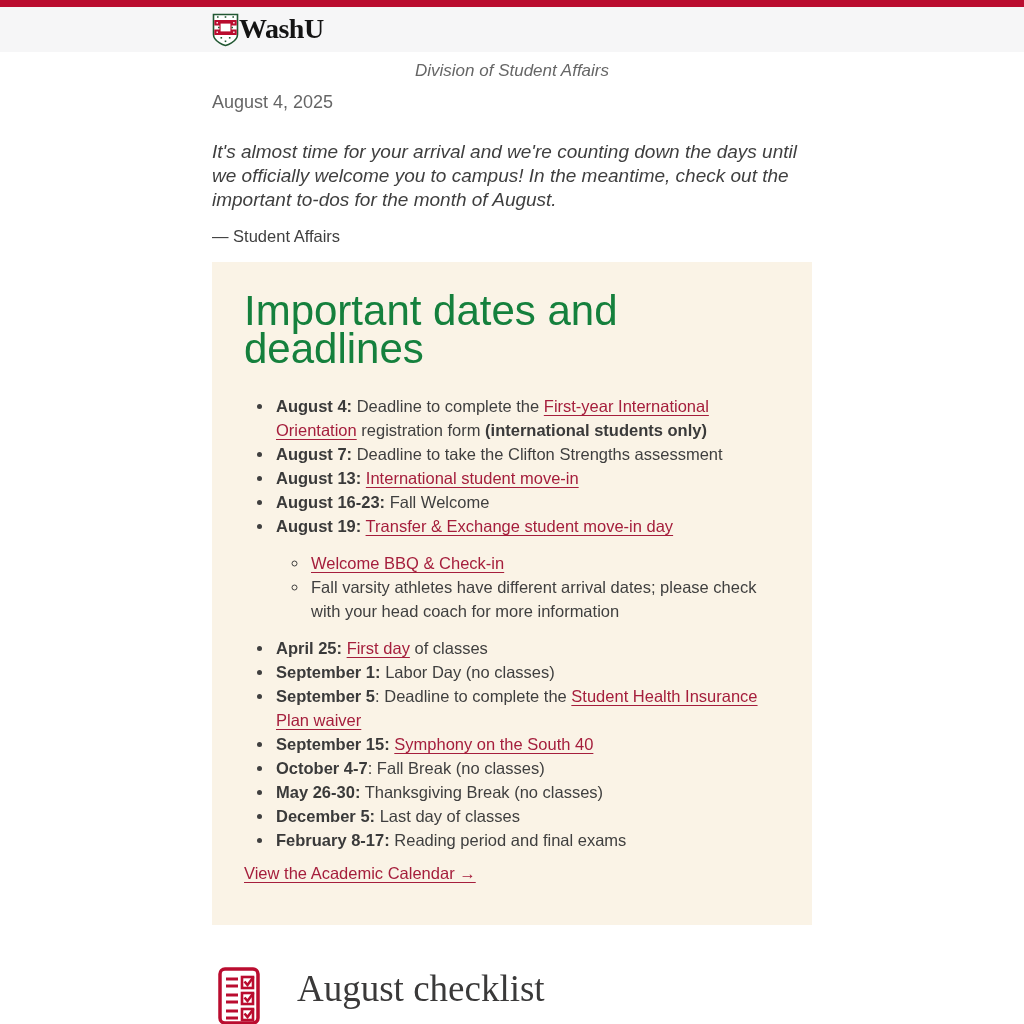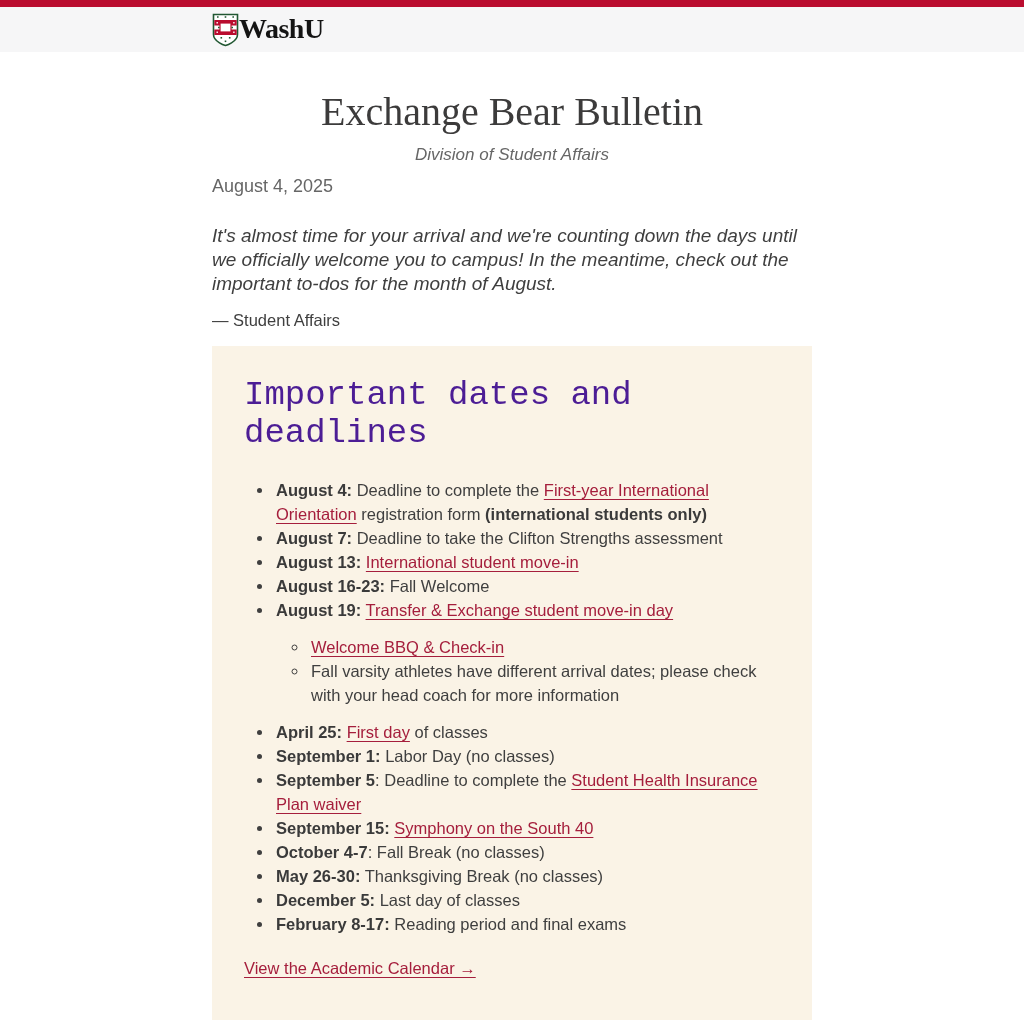--- a/index.html
+++ b/index.html
@@ -45,40 +45,40 @@
     margin: 28px 0 0 0;
     font-style: italic;
   }
   .signoff { font-size: 16.5px; line-height: 24px; color: #3f3f3f; margin: 12px 0 0 0; }
   .datebox {
     margin-top: 14px;
     background: #faf3e6;
     padding: 30px 32px 40px 32px;
   }
   .datebox-heading {
-    font-family: Liberation Mono, monospace;
-    font-weight: 400; font-size: 34px; line-height: 38px;
-    color: #4c1d95; margin: 0 0 26px 0;
+    font-family: Liberation Sans, sans-serif;
+    font-weight: 400; font-size: 42px; line-height: 38px;
+    color: #15803d; margin: 0 0 26px 0;
   }
   .datelist {
     margin: 0; padding: 0 0 0 30px;
     font-size: 16.5px; line-height: 24px; color: #3f3f3f;
   }
   .datelist li { margin: 0; padding: 0 0 0 2px; }
   .datelist ul {
     list-style-type: circle;
     margin: 13px; padding: 0 0 0 20px;
   }
   .datelist .b { font-weight: bold; color: #3a3a3a; }
   .datelist a, .calendar-link {
     color: #a51e3c; text-decoration: underline;
     text-underline-offset: 3px;
   }
   .calendar-link {
-    display: inline-block; margin-top: 20px;
+    display: inline-block; margin-top: 9px;
     font-size: 16.5px; line-height: 24px;
   }
   .checklist-section {
     margin-top: 42px;
     display: flex; align-items: flex-start; gap: 37px;
     padding-left: 6px;
   }
   .checklist-heading {
     font-family: "Liberation Serif", serif;
     font-weight: 400; font-size: 37px; line-height: 44px;
@@ -116,21 +116,20 @@
             <path d="M21.2,18.6 h1.4 v1.4 h-1.4 z"></path>
         </g>
       </svg>
     </span>
     <span class="wordmark">WashU</span>
   </div>
 </div>
 
 <div class="content">
 
-  <h1 class="masthead-title">Exchange Bear Bulletin</h1>
   <div class="masthead-subtitle">Division of Student Affairs</div>
   <div class="masthead-date">August 4, 2025</div>
 
   <p class="intro-paragraph">It's almost time for your arrival and we're counting down the days until we officially welcome you to campus! In the meantime, check out the important to-dos for the month of August.</p>
   <p class="signoff">— Student Affairs</p>
 
   <div class="datebox">
     <h2 class="datebox-heading">Important dates and deadlines</h2>
     <ul class="datelist">
         <li><span class="b">August 4:</span><span> Deadline to complete the </span><a href="#">First-year International Orientation</a><span> registration form </span><span class="b">(international students only)</span></li>

